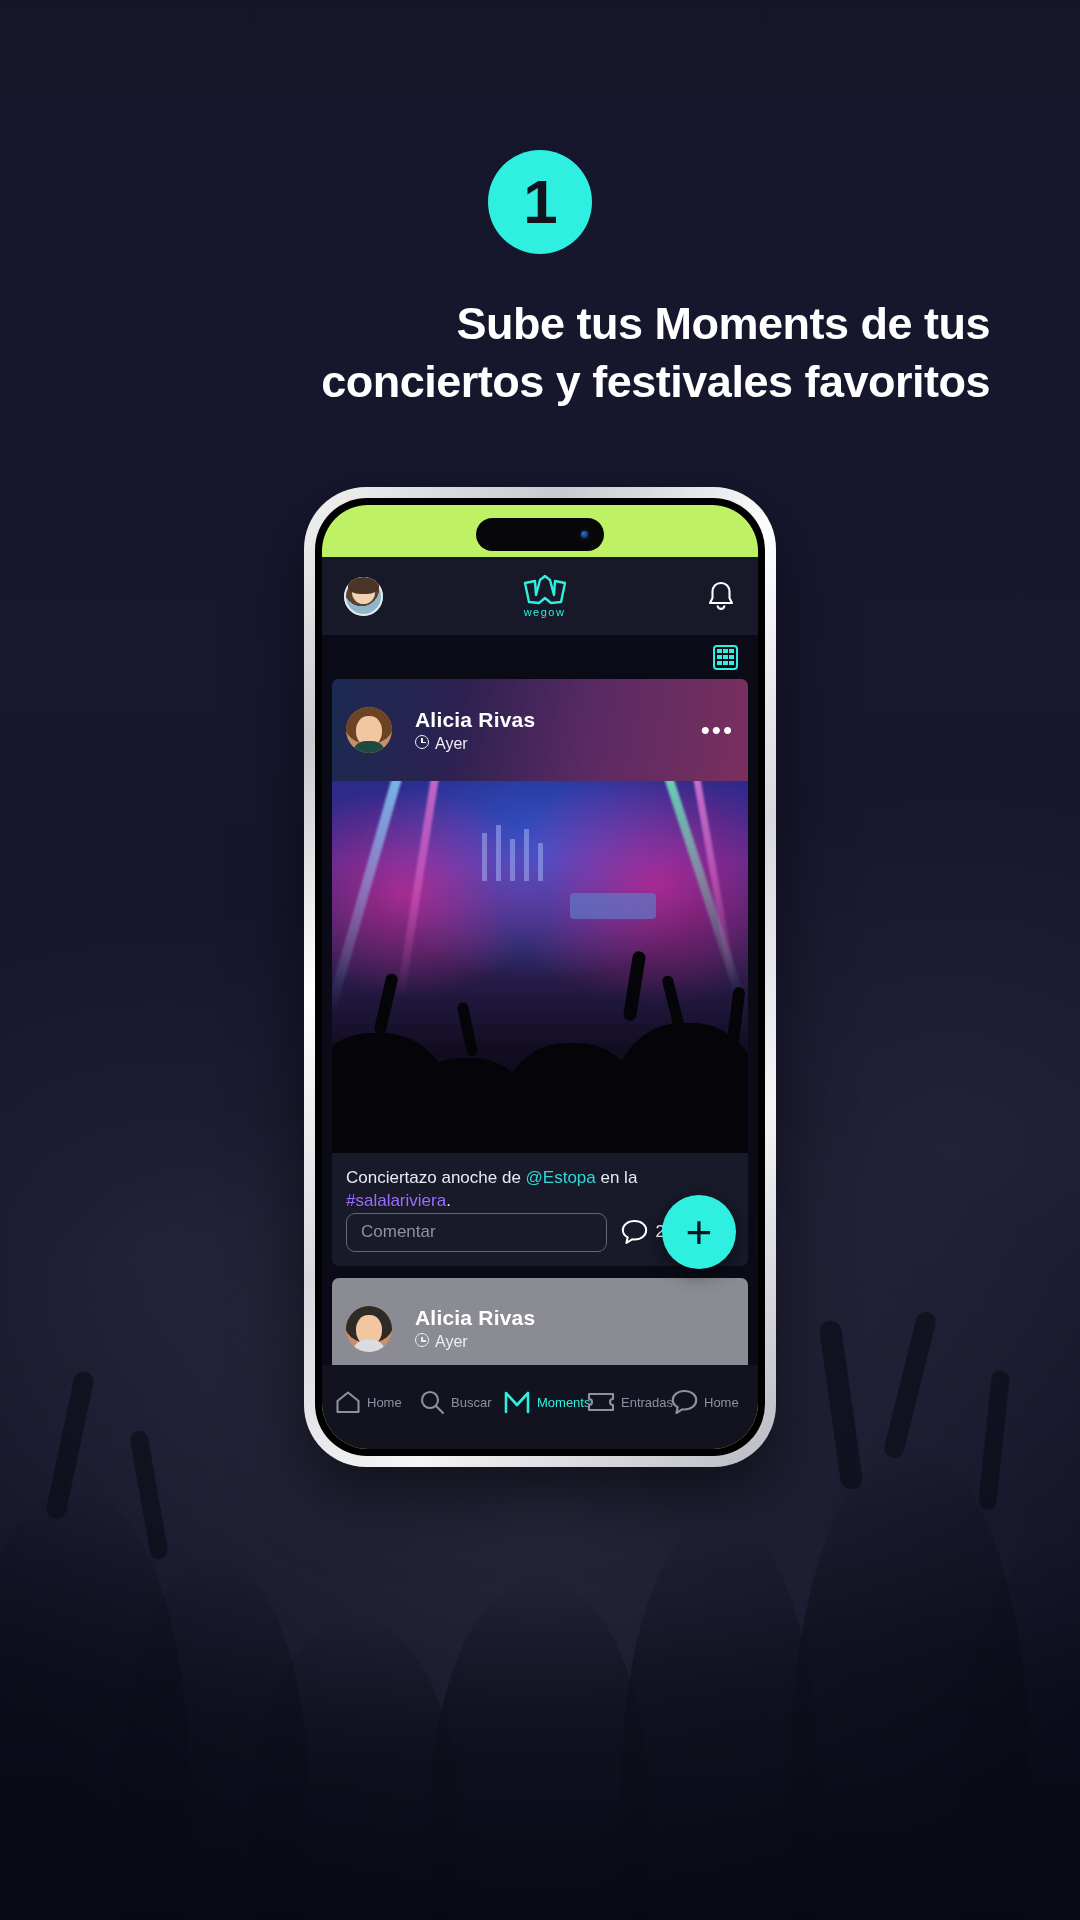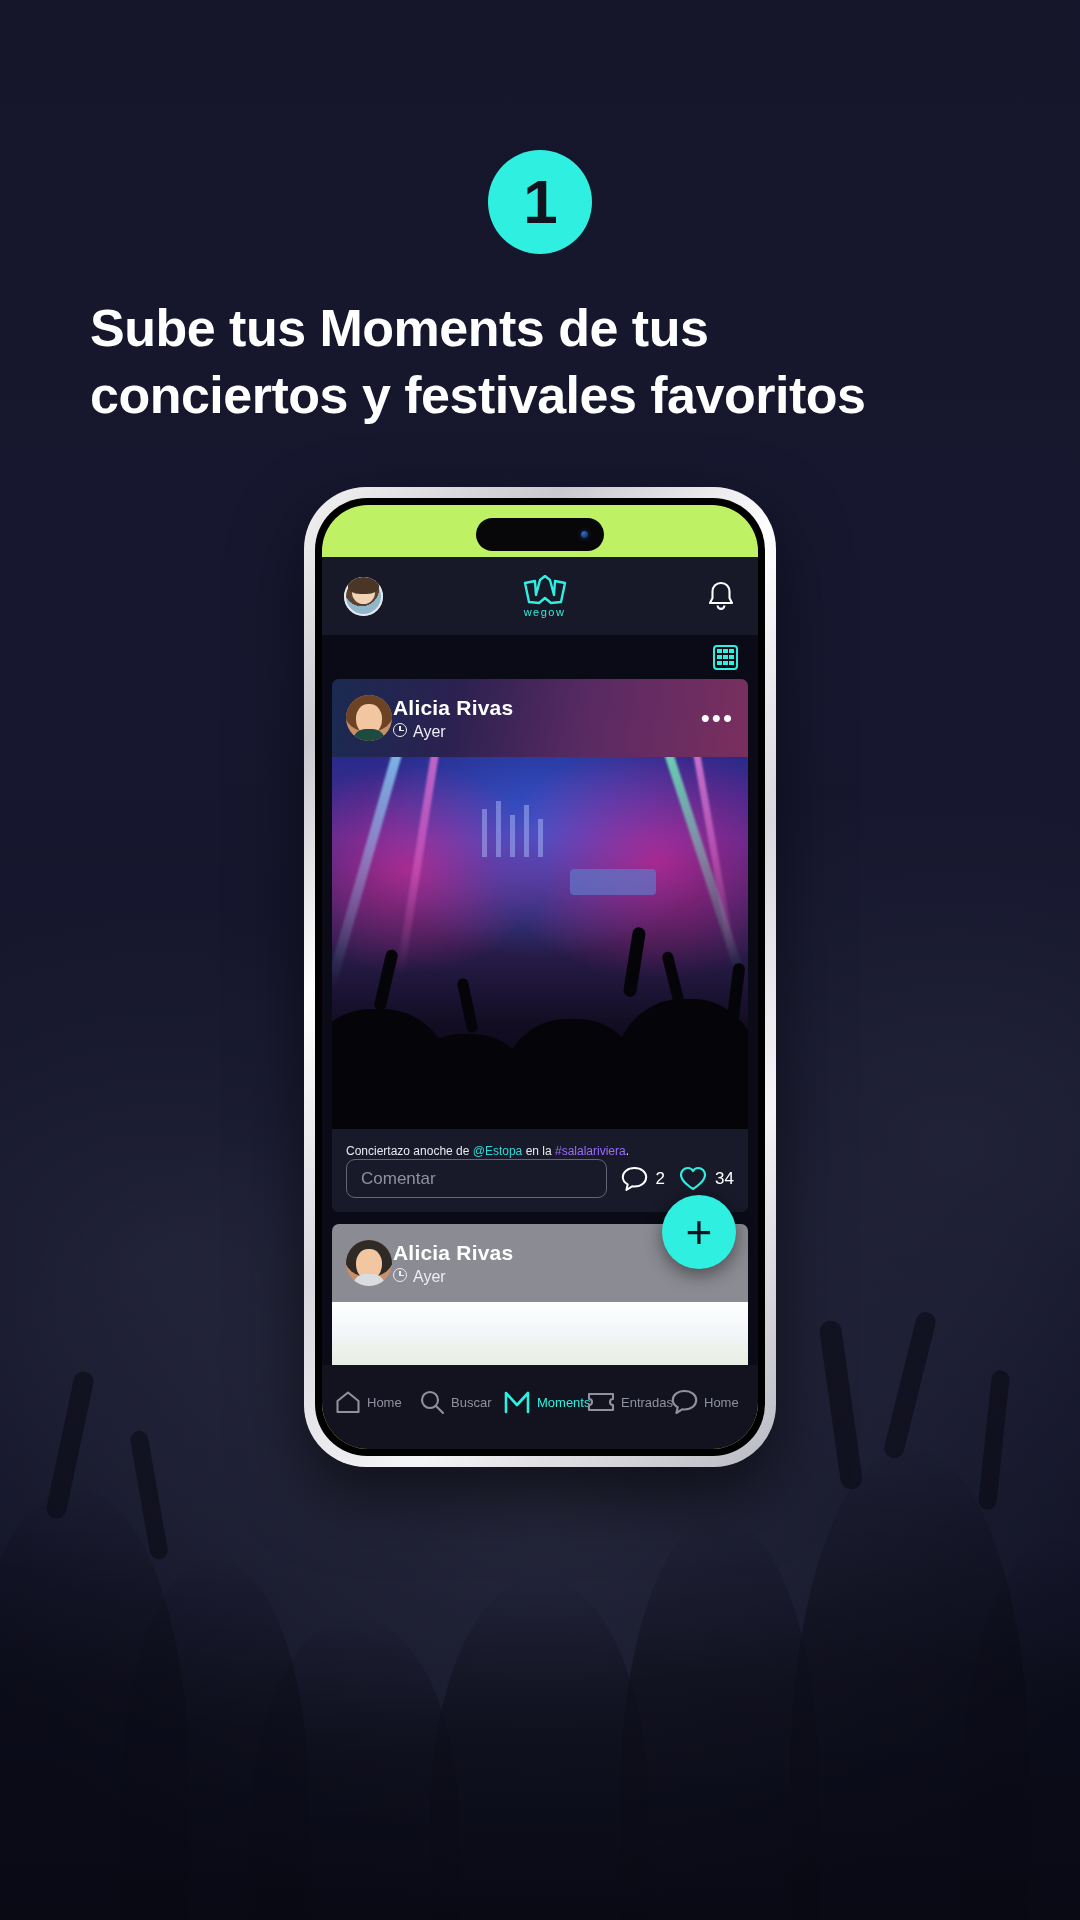--- a/index.html
+++ b/index.html
@@ -39,22 +39,22 @@
     position:absolute; left:50%; top:150px; transform:translateX(-50%);
     width:104px; height:104px; border-radius:50%;
     display:flex; align-items:center; justify-content:center;
     font-size:62px; font-weight:bold; color:#11131f;
     letter-spacing:-1px; line-height:1;
   }
 
   
   .heading {
     position:absolute; left:0; right:0; top:295px;
-    text-align:left; color:#ffffff;
-    font-size:52px; font-weight:bold; line-height:1.28;
+    text-align:right; color:#ffffff;
+    font-size:45px; font-weight:bold; line-height:1.28;
     letter-spacing:-0.5px;
     padding:0 90px;
   }
   .heading .l2 { display:block; }
 
   
   .phone {
     position:absolute; left:50%; top:487px; transform:translateX(-50%);
     width:472px; height:980px;
     border-radius:62px;
@@ -111,21 +111,21 @@
   .grid-ico { display:grid; grid-template-columns:repeat(3,1fr); grid-template-rows:repeat(3,1fr);
               gap:1.5px; width:25px; height:25px; padding:2px; border:2px solid currentColor; border-radius:4px; }
   .grid-ico i { background:currentColor; display:block; }
 
   
   .feed { flex:1; background:#0b0b18; overflow:hidden; padding:0 10px; position:relative; }
 
   .card { border-radius:7px; overflow:hidden; margin-bottom:12px; background:#1a1b2b; }
 
   .card-head {
-    display:flex; align-items:center; gap:1px; padding:16px 14px;
+    display:flex; align-items:center; gap:23px; padding:28px 14px;
     position:relative;
     background: linear-gradient(100deg,#1b2a52 0%, #2c2150 30%, #5a2a63 62%, #7a2f5e 100%);
   }
   .card-head.plain { background:#8b8b93; }
   .av {
     width:46px; height:46px; border-radius:50%; flex:0 0 46px; overflow:hidden; position:relative;
     background:#c8906a;
   }
   .av .hair{position:absolute;left:-2px;top:-3px;width:50px;height:40px;border-radius:50%;background:#6d4326;}
   .av .face{position:absolute;left:10px;top:9px;width:26px;height:31px;border-radius:48% 48% 52% 52%;background:#f2c6a0;}
@@ -150,21 +150,21 @@
       radial-gradient(ellipse 260px 180px at 50% 20%, rgba(40,120,255,0.55), transparent 70%),
       linear-gradient(180deg,#2a2a8a 0%, #432d8e 22%, #2c1f52 48%, #120d22 72%, #07060e 100%);
   }
   .beam { position:absolute; transform-origin:top center; filter:blur(1px); }
   .stagebar { position:absolute; background:rgba(180,200,255,0.45); }
   .silh { position:absolute; bottom:0; background:#050509; border-radius:46% 46% 0 0 / 60% 60% 0 0; }
   .handup { position:absolute; background:#050509; border-radius:14px; }
 
   
   .capwrap { background:#181929; padding:14px 14px 14px; }
-  .caption { color:#e9eaf2; font-size:12px; line-height:1.35; }
+  .caption { color:#e9eaf2; font-size:17px; line-height:1.35; }
   .caption .men { color:#2fd9d6; }
   .caption .tag { color:#9b6cff; }
 
   .actions { display:flex; align-items:center; gap:14px; }
   .comment-input {
     flex:1; height:39px; border-radius:9px; border:1.5px solid #646579;
     background:transparent; color:#9697a8; font-size:17px;
     padding:0 14px; font-family:"Liberation Sans", sans-serif;
   }
   .comment-input::placeholder{ color:#8f90a2; }

